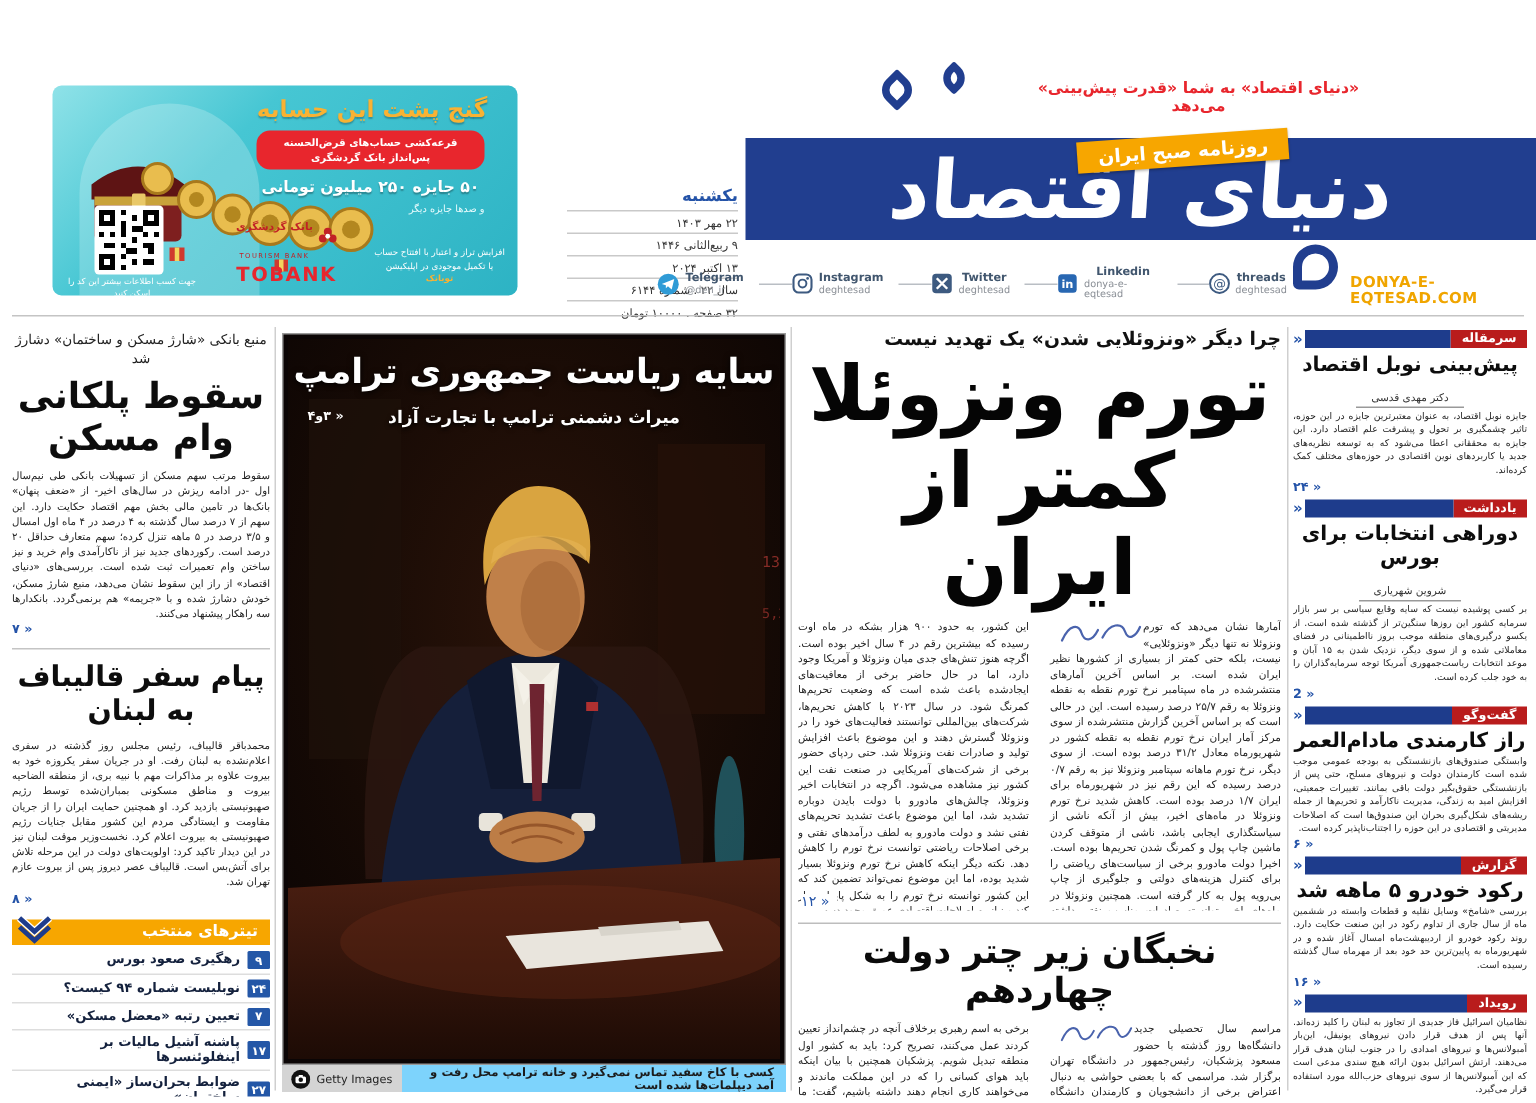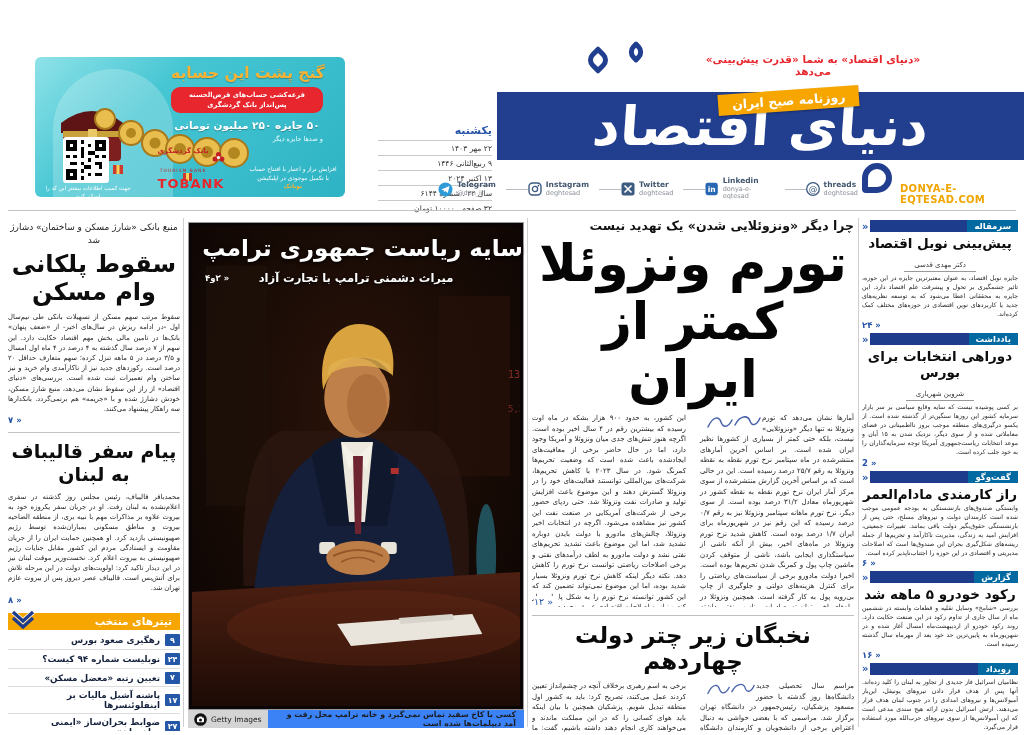--- a/index.html
+++ b/index.html
@@ -1,33 +1,33 @@
 <!DOCTYPE html>
 <html lang="fa" dir="rtl"><head>
 <meta charset="utf-8">
 <style>
   * { margin:0; padding:0; box-sizing:border-box; }
   html,body { width:1024px; height:735px; background:#fff; font-family:"DejaVu Sans", sans-serif; direction:rtl; overflow:hidden; position:relative; }
 
   
-  #slogan { position:absolute; left:698px; top:53px; width:230px; text-align:center; color:#e8262d; font-size:10.5px; font-weight:bold; }
+  #slogan { position:absolute; left:684px; top:53px; width:230px; text-align:center; color:#e8262d; font-size:10.5px; font-weight:bold; }
   #band { position:absolute; left:497px; right:0; top:92px; height:68px; background:#213e8f; }
   #masthead-logo { position:absolute; left:497px; right:0; top:84px; height:84px; display:flex; align-items:center; justify-content:center; color:#fff; font-size:54px; font-weight:bold; letter-spacing:2px; transform:skewX(-4deg); }
   .badge { position:absolute; left:718px; top:90px; background:#f7a600; color:#fff; font-size:12.5px; font-weight:bold; padding:3px 14px; transform:rotate(-4deg); box-shadow:0 1px 2px rgba(0,0,0,.3); }
   .diamond { position:absolute; width:20px; height:20px; border:5px solid #213e8f; transform:rotate(45deg); border-radius:2px 10px 2px 10px; background:#fff; }
   .ring { position:absolute; width:30px; height:30px; border:6px solid #213e8f; border-radius:50% 50% 50% 4px; background:#fff; }
 
   #dateblock { position:absolute; left:378px; top:84px; width:114px; font-size:7.6px; color:#333; }
   #dateblock .wd { color:#2453a8; font-weight:bold; font-size:11px; padding-bottom:3px;margin-top:40px; }
   #dateblock .dl { border-top:1px solid #c9c9c9; padding:2.5px 0; }
 
   #social { position:absolute; left:438px; top:175px; width:420px; height:28px; display:flex; direction:ltr; align-items:center; justify-content:space-between; }
   .soc-item { display:flex; align-items:center; gap:4px; direction:ltr; }
   .soc-text { display:flex; flex-direction:column; line-height:1.15; }
-  .soc-text b { font-size:7.5px; color:#41566e; }
+  .soc-text b { font-size:7.5px; color:#41566e;text-align:center; }
   .soc-text span { font-size:6.5px; color:#8a8f96; }
   .soc-dash { width:22px; height:1px; background:#b9bec4; margin-left:6px; }
   #website { position:absolute; left:900px; top:183px; color:#f0a500; font-size:10px; font-weight:bold; direction:ltr; letter-spacing:.3px; }
 
   
   #ad { position:absolute; left:35px; top:57px; width:310px; height:140px; border-radius:6px; background:linear-gradient(135deg,#8fe2e8 0%,#46c6d3 35%,#2db3c4 100%); overflow:hidden; }
   #ad .arch { position:absolute; left:18px; top:12px; width:120px; height:160px; border-radius:60px 60px 0 0; background:rgba(255,255,255,.22); }
   .ad-title { position:absolute; right:12px; top:7px; width:170px; text-align:center; color:#f9b233; font-weight:bold; font-size:15.5px; text-shadow:0 1px 1px rgba(0,0,0,.25); }
   .ad-pill { position:absolute; right:22px; top:30px; width:152px; background:#e8262d; color:#fff; font-size:6.8px; font-weight:bold; text-align:center; border-radius:9px; padding:3px 6px; line-height:1.5; }
   .ad-prize { position:absolute; right:22px; top:62px; width:152px; text-align:center; color:#fff; font-weight:bold; font-size:10.5px; text-shadow:0 1px 1px rgba(0,0,0,.3); }
@@ -61,45 +61,45 @@
   .picks-header { background:#f7a600; color:#fff; font-weight:bold; font-size:10.5px; padding:2px 8px 3px; position:relative; margin:8px 0 2px; }
   .picks-chevron { position:absolute; left:2px; top:-3px; }
   .pick-row { display:flex; align-items:center; gap:5px; padding:2.8px 0; border-bottom:1px solid #ddd; }
   .pick-num { background:#2457a7; color:#fff; font-size:8px; font-weight:bold; min-width:15px; height:12px; display:flex; align-items:center; justify-content:center; border-radius:1px; }
   .pick-title { font-size:8.8px; font-weight:bold; color:#14213d; }
 
   
   #photo-block { position:absolute; left:188px; top:222px; width:336px; height:506px; }
   .photo-frame { position:relative; width:336px; height:488px; border:1px solid #9a9a9a; background:#0b0505; padding:3px; }
   .photo-frame svg.scene { width:100%; height:100%; display:block; }
-  .photo-head { position:absolute; top:12px; left:0; right:0; text-align:right; color:#fff; font-size:23px; font-weight:bold; text-shadow:0 1px 4px #000; }
+  .photo-head { position:absolute; top:12px; left:0; right:0; text-align:center; color:#fff; font-size:23px; font-weight:bold; text-shadow:0 1px 4px #000; }
   .photo-sub { position:absolute; top:48px; left:0; right:0; text-align:center; color:#fff; font-size:11.5px; font-weight:bold; text-shadow:0 1px 3px #000; }
   .photo-pages { position:absolute; top:50px; left:16px; color:#fff; font-size:8.5px; font-weight:bold; }
-  .caption-bar { height:18px; background:#3b82f6; display:flex; direction:ltr; align-items:flex-end; }
+  .caption-bar { height:18px; background:#7dd3fc; display:flex; direction:ltr; align-items:flex-end; }
   .credit { display:flex; align-items:center; gap:4px; padding:0 6px; height:100%; background:#d4d4d4; direction:ltr; }
   .credit span { font-size:7.5px; color:#222; }
   .caption { flex:1; text-align:right; direction:rtl; font-size:7.8px; font-weight:bold; color:#1c1c1c; padding:0 8px; }
 
   
   #center { position:absolute; left:532px; top:218px; width:322px; height:514px; }
   .lead-kicker { text-align:right; font-size:12.5px; font-weight:bold; color:#111; }
   .lead-head { text-align:center; font-size:51px; line-height:1.14; font-weight:bold; color:#050505; margin:2px 0 4px; letter-spacing:-.5px; }
   .article { position:relative; overflow:hidden; }
   .a1 { height:194px; }
   .a2 { height:118px; }
   .cols { column-count:2; column-gap:14px; font-size:7px; line-height:1.5; text-align:justify; color:#222; }
   .scriptlogo { float:left; margin:0 0 3px 6px; }
   .c-div { height:1px; background:#bdbdbd; margin:8px 0 6px; }
   .sec-head { text-align:center; font-size:23px; font-weight:bold; color:#0a0a0a; margin:0 0 7px; }
 
   
   #rail { position:absolute; left:862px; top:218px; width:156px; height:514px; overflow:hidden; }
   .rr-sec { margin-bottom:3px; }
   .sh { display:flex; align-items:center; height:12px; margin:2px 0 3px; }
-  .sh-label { background:#0369a1; color:#fff; font-size:8.5px; font-weight:bold; padding:0 7px; height:12px; display:flex; align-items:center; }
+  .sh-label { background:#b91c1c; color:#fff; font-size:8.5px; font-weight:bold; padding:0 7px; height:12px; display:flex; align-items:center; }
   .sh-bar { flex:1; background:#1e3c8c; height:12px; }
   .sh-q { color:#2453a8; font-weight:bold; font-size:10px; margin-right:2px; }
   .rr-title { text-align:center; font-size:13.5px; font-weight:bold; color:#0d0d0d; line-height:1.2; margin-bottom:1px; }
   .rr-author-w { text-align:center; margin-bottom:2px; }
   .rr-author { display:inline-block; font-size:7px; color:#333; border-bottom:1px solid #999; padding:0 10px 2px; }
   .rr-body { font-size:6.2px; line-height:1.45; }
 </style>
 </head>
 <body>
 

